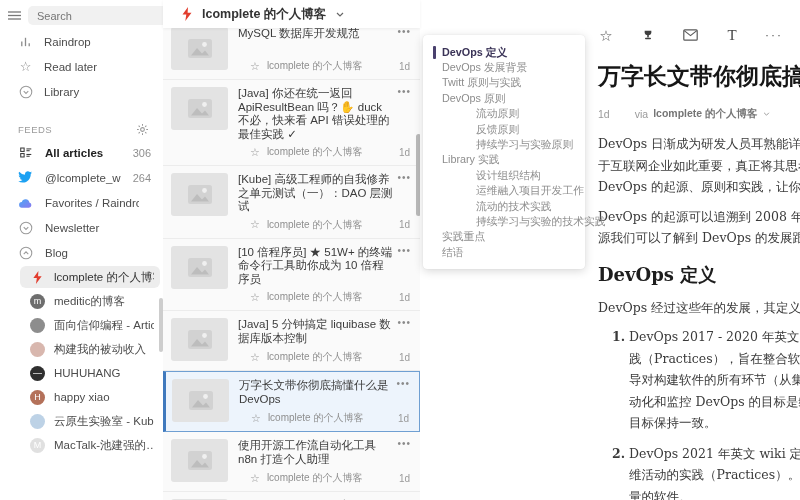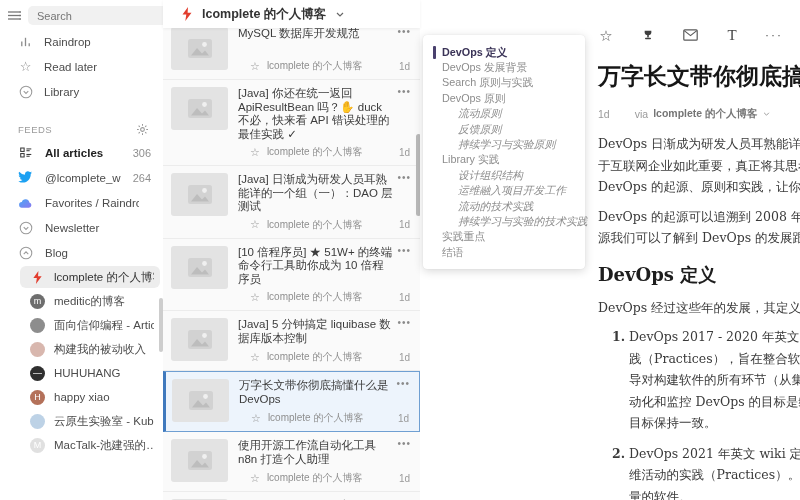--- a/index.html
+++ b/index.html
@@ -41,21 +41,21 @@
   .article .afoot .age{margin-left:auto;color:#9a9a9a;}
   .article.sel{background:#edf4fc;border:1px solid #6f9fd2;border-left:3px solid #3f79bd;padding-left:6px;}
   .feed-thumbbar{position:absolute;left:416px;top:134px;width:5px;height:82px;background:#b9b9b9;border-radius:3px;}
   .resize-handle{position:absolute;left:423px;top:247px;width:4px;display:flex;flex-direction:column;gap:1.5px;align-items:center;cursor:col-resize;}
   .resize-handle i{width:2px;height:2px;border-radius:50%;background:#a5a5a5;}
 
   
   .toc{position:absolute;left:423px;top:35px;width:162px;background:#fff;border-radius:4px;
        box-shadow:0 2px 10px rgba(0,0,0,.16),0 0 1px rgba(0,0,0,.12);padding:10px 0 9px;z-index:5;}
   .toc-item{position:relative;height:15.4px;display:flex;align-items:center;padding-left:19px;font-size:10.8px;color:#8d8d8d;cursor:pointer;white-space:nowrap;}
-  .toc-item.lvl1{padding-left:35px;font-style:italic;}
+  .toc-item.lvl1{padding-left:53px;}
   .toc-item.active{color:#3a3357;font-weight:700;}
   .toc-item.active::before{content:"";position:absolute;left:10px;top:1px;bottom:1px;width:3px;background:#4a416e;border-radius:1px;}
 
   
   .reader{position:absolute;left:420px;top:0;right:0;bottom:0;background:#fff;overflow:hidden;}
   .reader-inner{padding:26px 0 0 178px;}
   .toolbar{display:flex;align-items:center;gap:26px;color:#4f4f4f;height:18px;}
   .tb{cursor:pointer;display:flex;align-items:center;justify-content:center;width:16px;height:16px;}
   .tb-star{font-size:15px;color:#5a5a5a;line-height:1;}
   .tb-T{font-family:"Liberation Serif",serif;font-size:15px;color:#444;}
@@ -320,21 +320,21 @@
 
   <div class="article">
     <div class="thumb">
       <svg width="26" height="21" viewBox="0 0 26 21">
               <rect x="1" y="1" width="24" height="19" rx="2.5" fill="#d2d2d2"></rect>
               <circle cx="17.5" cy="6.5" r="2.4" fill="#f0f0f0"></circle>
               <path d="M4 17.5 10 10l5 5.5 3-3 4 5z" fill="#bdbdbd"></path>
             </svg>
     </div>
     <div class="abody">
-      <div class="atitle">[Java] 日渐成为研发人员耳熟能详的一个组（一）：DAO 层测试</div>
+      <div class="atitle">[Kube] 高级工程师的自我修养之单元测试（一）：DAO 层测试</div>
       <div class="afoot">
         <span class="fstar">☆</span>
         <span class="fsrc">lcomplete 的个人博客</span>
         <span class="age">1d</span>
       </div>
     </div>
     <span class="adots">•••</span>
   </div>
 
   <div class="article">
@@ -435,21 +435,21 @@
     <i></i>
     <i></i>
     <i></i>
   </div>
 
 <div class="toc" id="toc-popup">
   <div class="toc-item active">DevOps 定义</div>
 
   <div class="toc-item">DevOps 发展背景</div>
 
-  <div class="toc-item">Search 原则与实践</div>
+  <div class="toc-item">Twitt 原则与实践</div>
 
   <div class="toc-item">DevOps 原则</div>
 
   <div class="toc-item lvl1">流动原则</div>
 
   <div class="toc-item lvl1">反馈原则</div>
 
   <div class="toc-item lvl1">持续学习与实验原则</div>
 
   <div class="toc-item">Library 实践</div>

